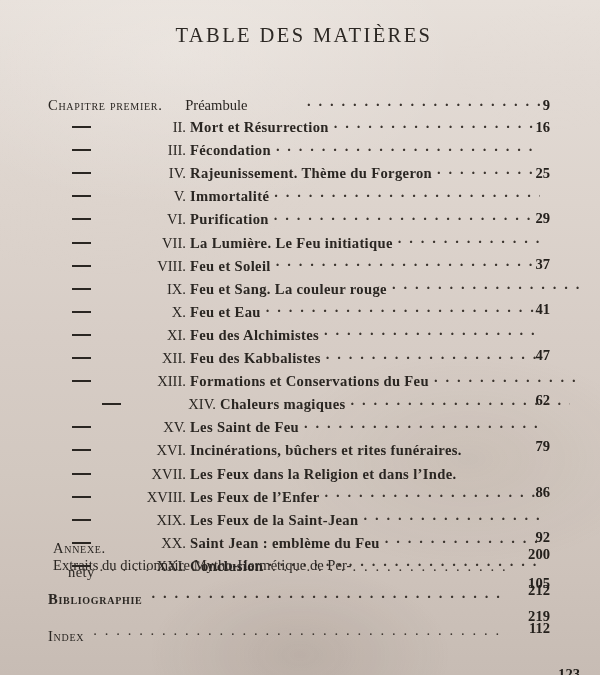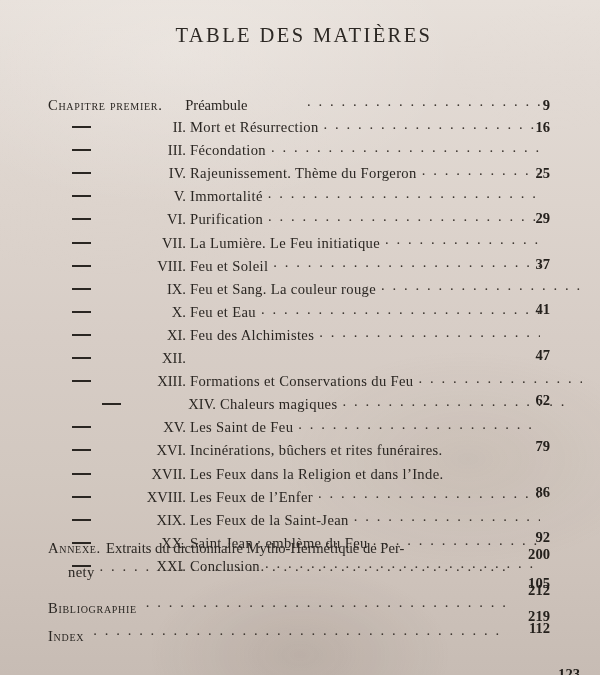--- a/index.html
+++ b/index.html
@@ -97,23 +97,24 @@
     text-align: right;
     white-space: nowrap;
   }
 
   
   .titlewrap {
     position: absolute;
     left: 190px;
     right: 60px;
     display: flex;
-    align-items: center;
+    align-items: flex-start;
     white-space: nowrap;
     overflow: hidden;
+    font-weight: bold;
   }
   .ttl {
     flex: 0 0 auto;
     letter-spacing: 0.35px;
   }
   .leader {
     flex: 1 1 auto;
     overflow: hidden;
     margin-left: 5px;
     position: relative;
@@ -290,20 +291,24 @@
         <span class="num">XI.</span>
         <span class="titlewrap">
           <span class="ttl">Feu des Alchimistes</span>
           <span class="leader"></span>
         </span>
         <span class="pg" style="left: 504px; top: 202.32px; position: absolute;">92</span>
       </div>
       <div class="row" style="position: absolute; top: 231px; left: 0px; width: 600px;">
         <span class="dash"></span>
         <span class="num">XII.</span>
+        <span class="titlewrap">
+          <span class="ttl">Feu des Kabbalistes</span>
+          <span class="leader"></span>
+        </span>
         <span class="pg" style="left: 504px; top: 224.8px; position: absolute;">105</span>
       </div>
       <div class="row" style="position: absolute; top: 254.1px; left: 0px; width: 600px; padding-left: 42px;">
         <span class="dash"></span>
         <span class="num">XIII.</span>
         <span class="titlewrap">
           <span class="ttl">Formations et Conservations du Feu</span>
           <span class="leader"></span>
         </span>
         <span class="pg" style="left: 504px; top: 247.28px; position: absolute;">112</span>
@@ -371,33 +376,33 @@
         <span class="titlewrap">
           <span class="ttl">Conclusion</span>
           <span class="leader"></span>
         </span>
       </div>
     </div>
 
   <div id="back">
 
     <div class="brow">
-      <span class="bline" style="left:48px; top:0px;">
+      <span class="bline" style="left:48px; top:0px;flex-direction:column;">
         <span class="smallcaps">Annexe.</span>
         <span style="margin-left:5px;">Extraits du dictionnaire Mytho-Hermétique de Per-</span>
       </span>
       <span class="bline" style="left:68px; top:22px; width:440px; display:flex;">
         <span class="ttl">nety</span>
         <span class="leader" style="flex:1 1 auto;"></span>
       </span>
       <span class="pg" style="left:504px; top:6px;">200</span>
     </div>
 
     <div class="brow">
-      <span class="bline" style="left:48px; top:58px; width:460px; display:flex;">
+      <span class="bline" style="left:48px; top:49px; width:460px; display:flex;font-weight:bold;">
         <span class="ttl smallcaps">Bibliographie</span>
         <span class="leader" style="flex:1 1 auto; margin-left:9px;"></span>
       </span>
       <span class="pg" style="left:504px; top:42px;">212</span>
     </div>
 
     <div class="brow">
       <span class="bline" style="left:48px; top:86px; width:460px; display:flex;">
         <span class="ttl smallcaps">Index</span>
         <span class="leader" style="flex:1 1 auto; margin-left:9px;"></span>

